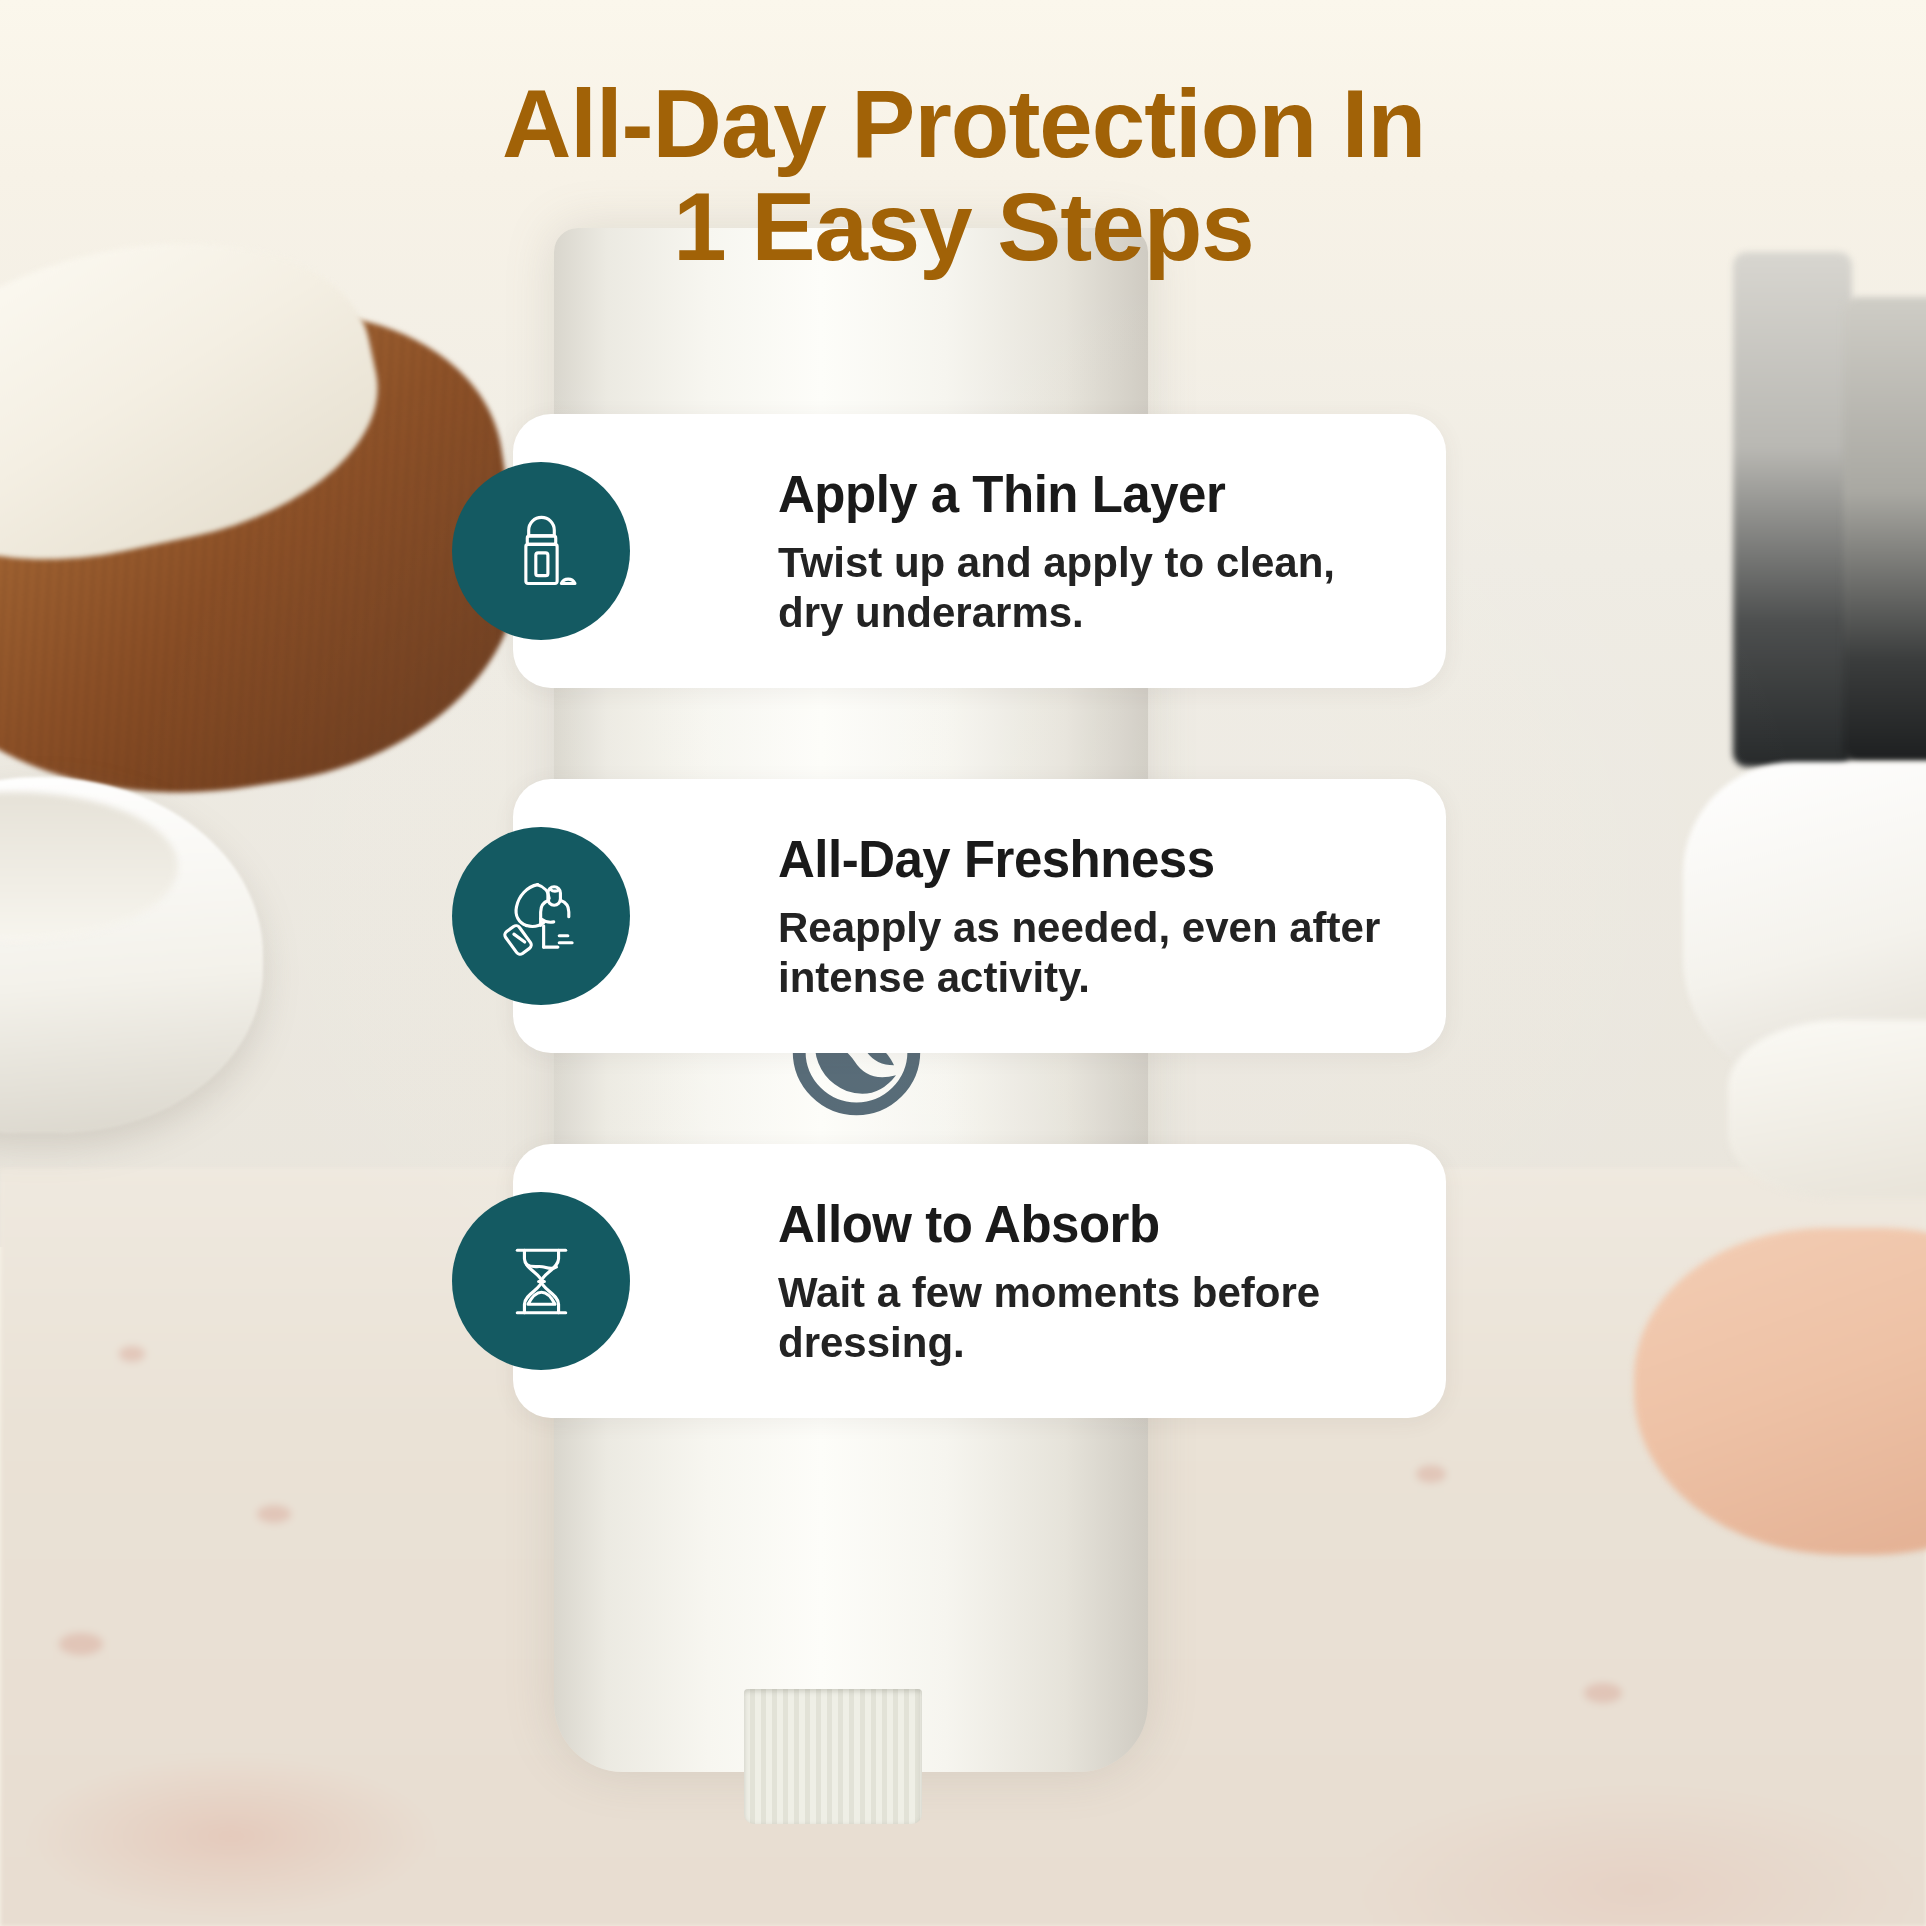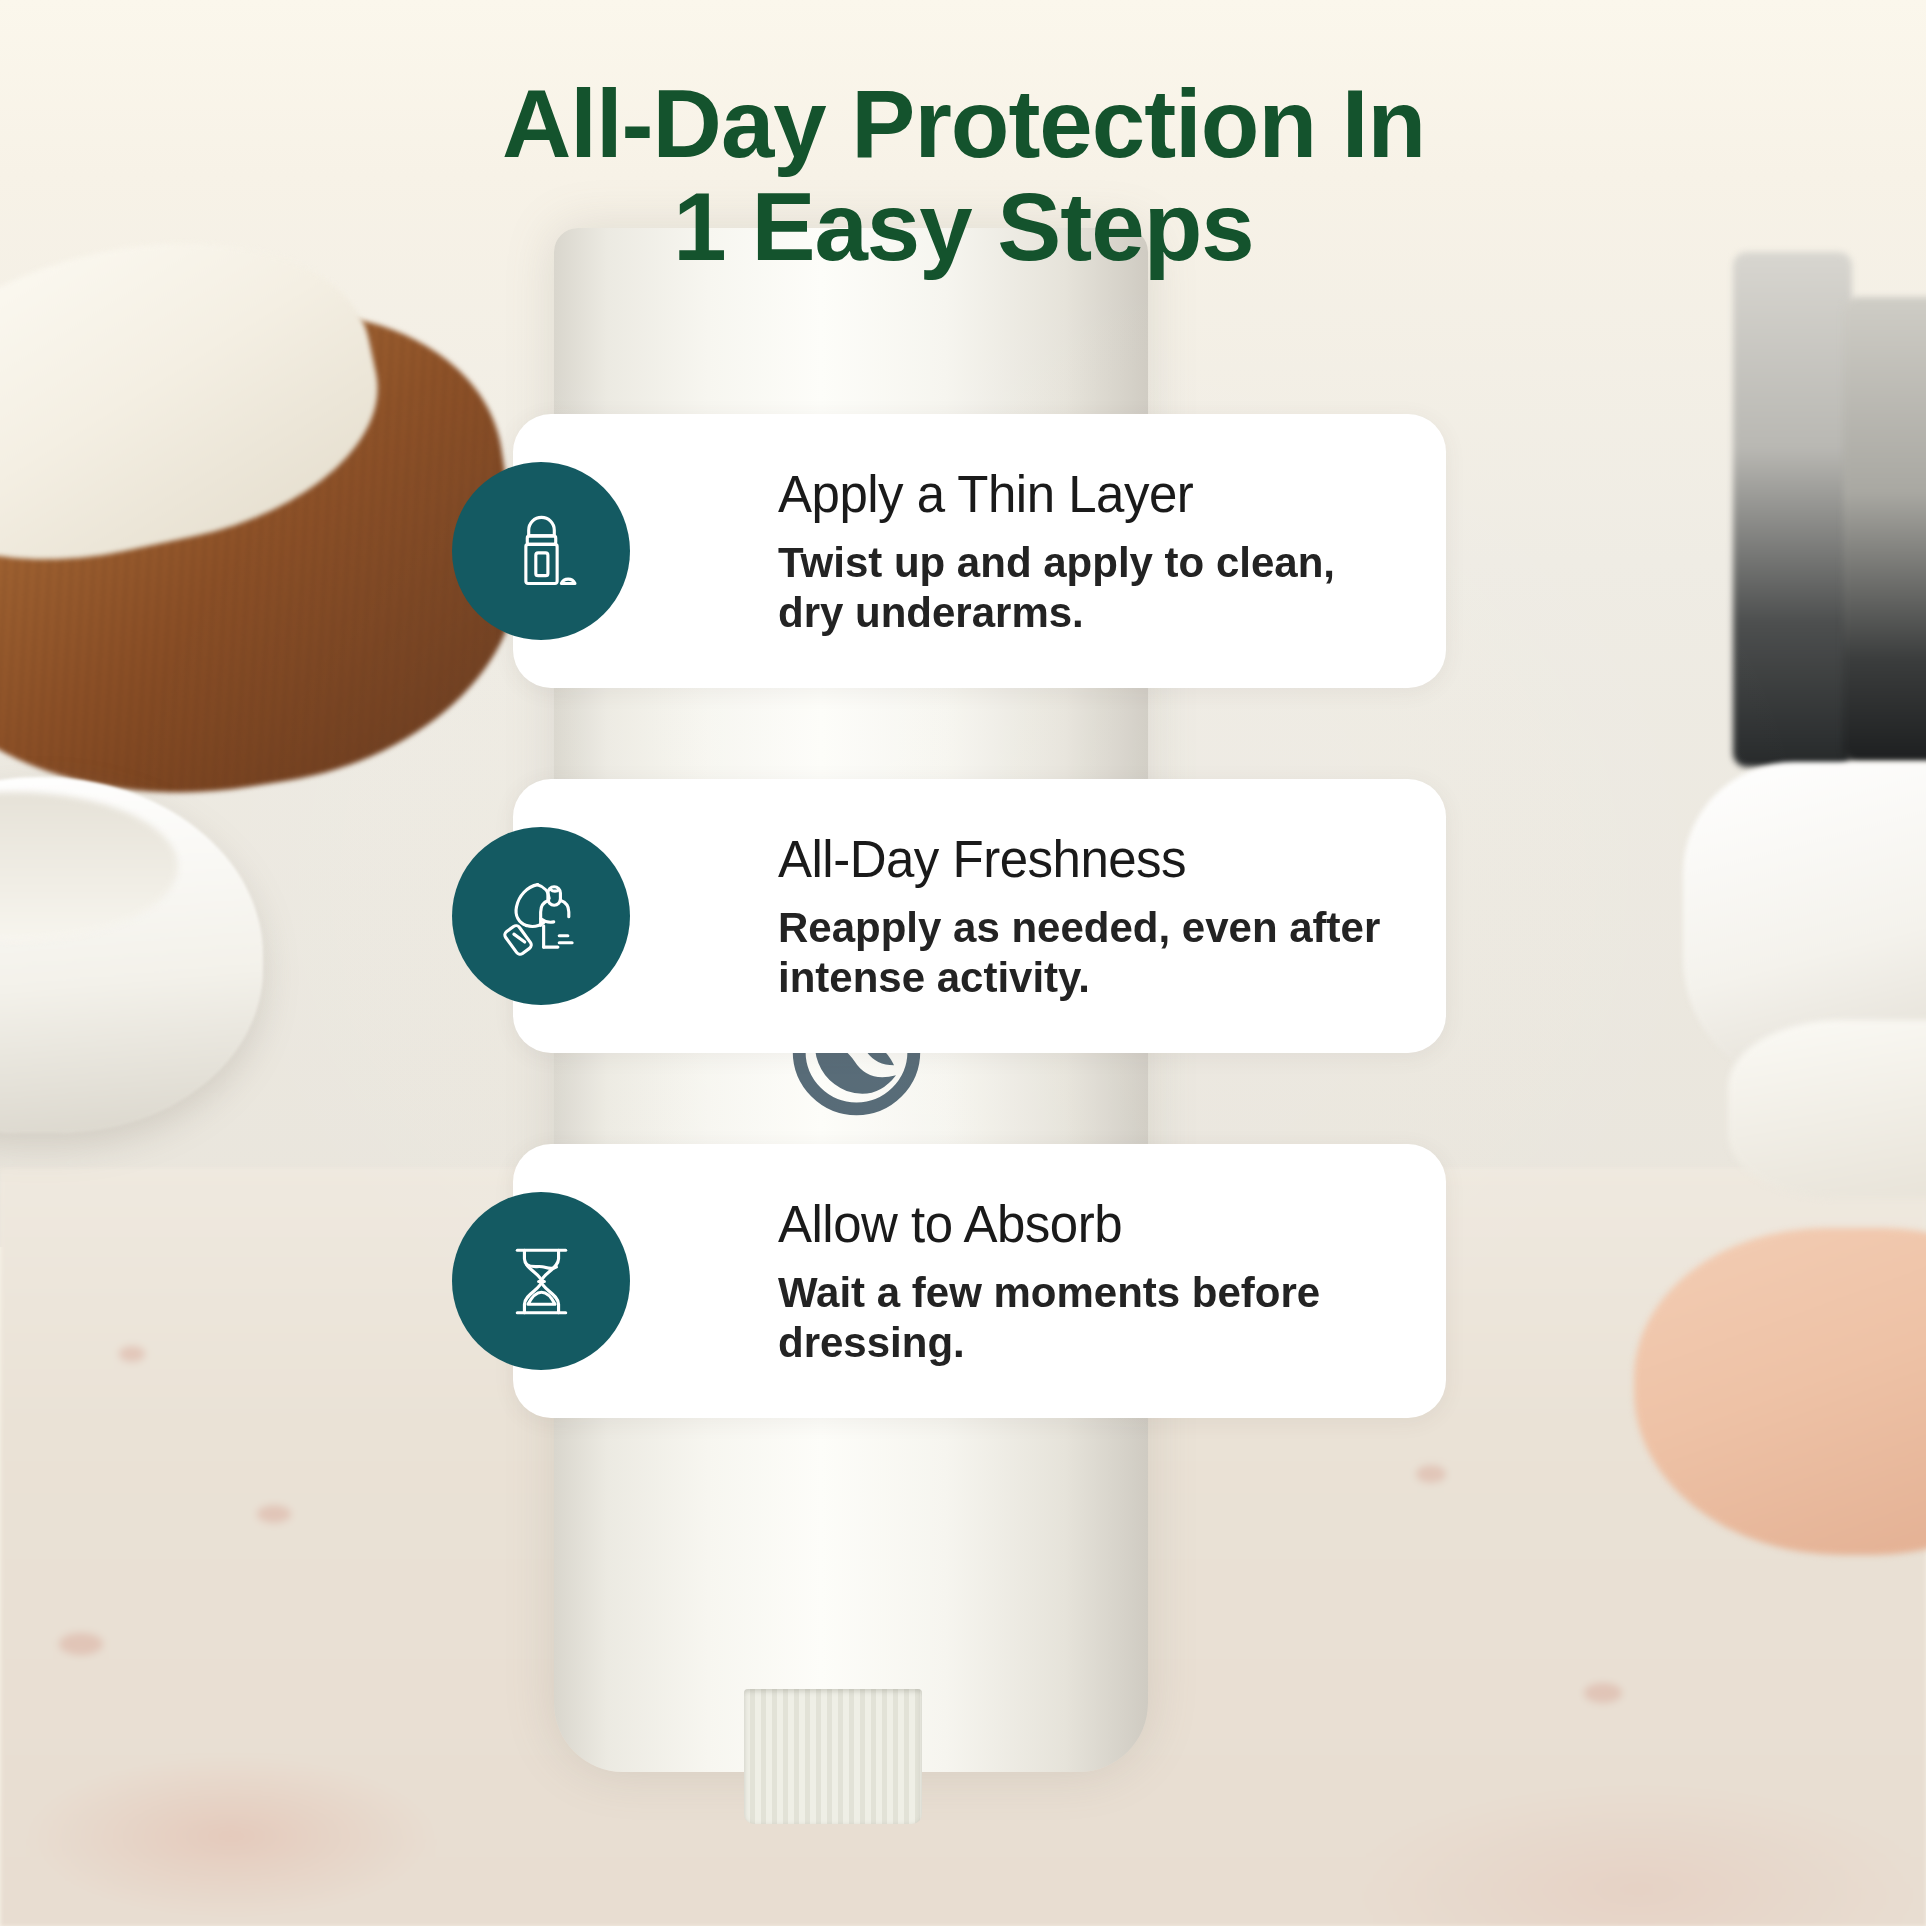--- a/index.html
+++ b/index.html
@@ -136,21 +136,21 @@
   }
 
   
   .title {
     position:absolute; left:0; right:0; top:73px;
     text-align:center;
     font-size:96px;
     line-height:1.07;
     font-weight:700;
     letter-spacing:-1px;
-    color:#14532d;
+    color:#a16207;
   }
   .title .l2 { display:block; }
 
   
   .cards {
     position:absolute; left:513px; top:414px; width:933px;
   }
   .card {
     position:relative;
     background:#ffffff;
@@ -168,21 +168,21 @@
     left:-61px; top:50%; transform:translateY(-50%);
     width:178px; height:178px;
     border-radius:50%;
     background:#145a62;
     display:flex; align-items:center; justify-content:center;
   }
   .badge svg { width:91px; height:91px; display:block; }
 
   .card-title {
     font-size:51px;
-    font-weight:400;
+    font-weight:700;
     color:#1a1a1a;
     letter-spacing:-0.5px;
     margin-bottom:14px;
   }
   .card-body {
     font-size:42px;
     line-height:1.18;
     color:#232323;
     font-weight:700;
     max-width:634px;

